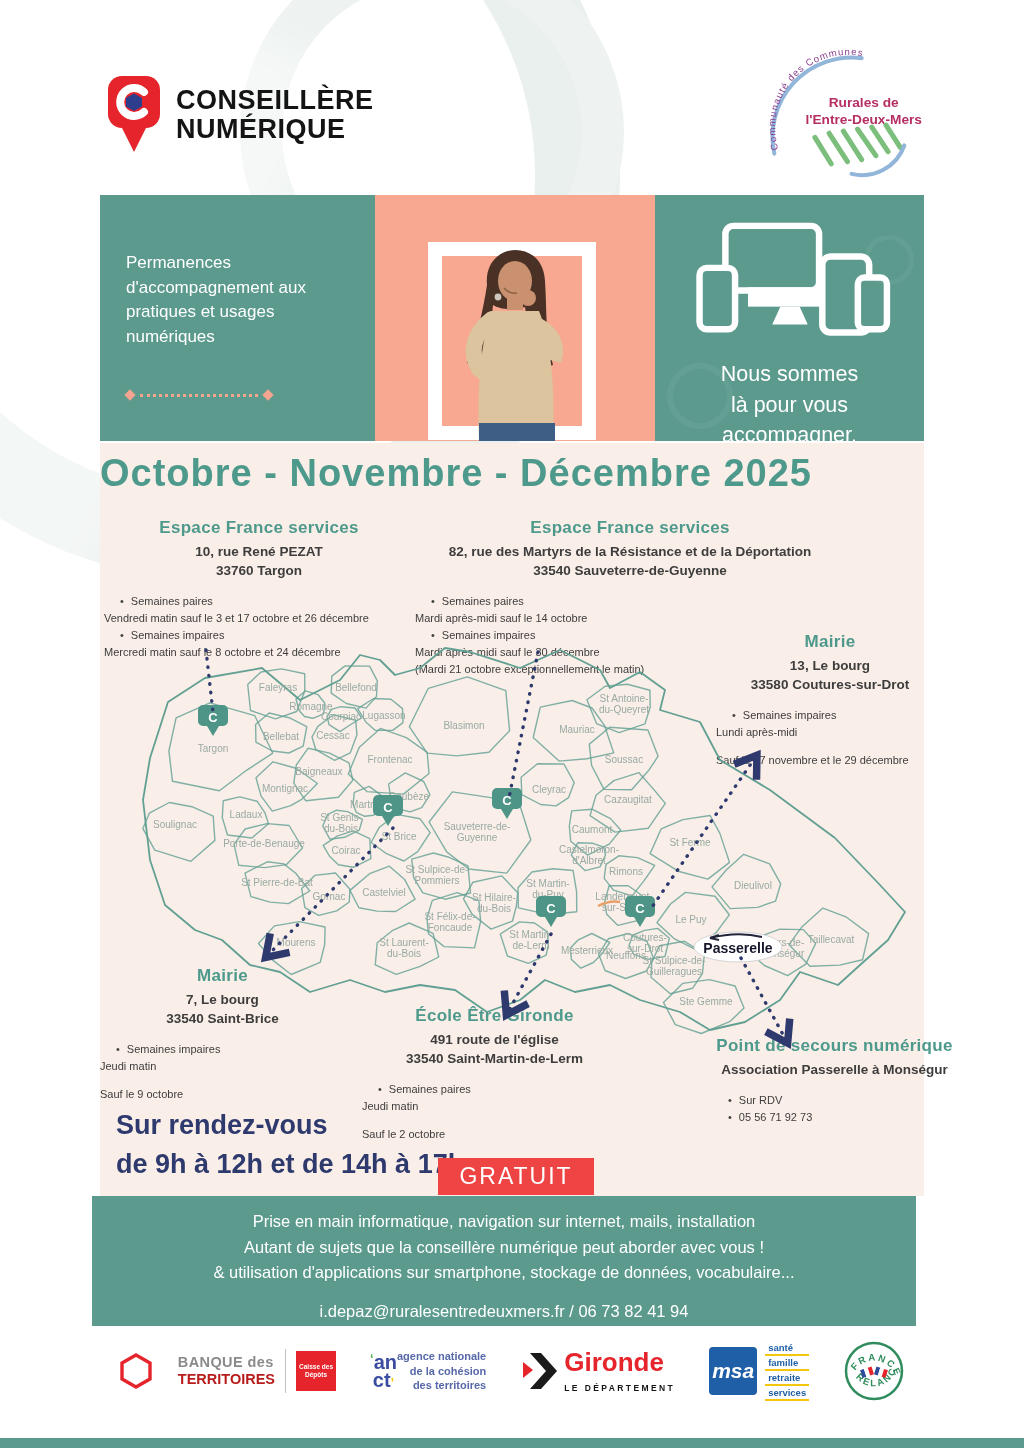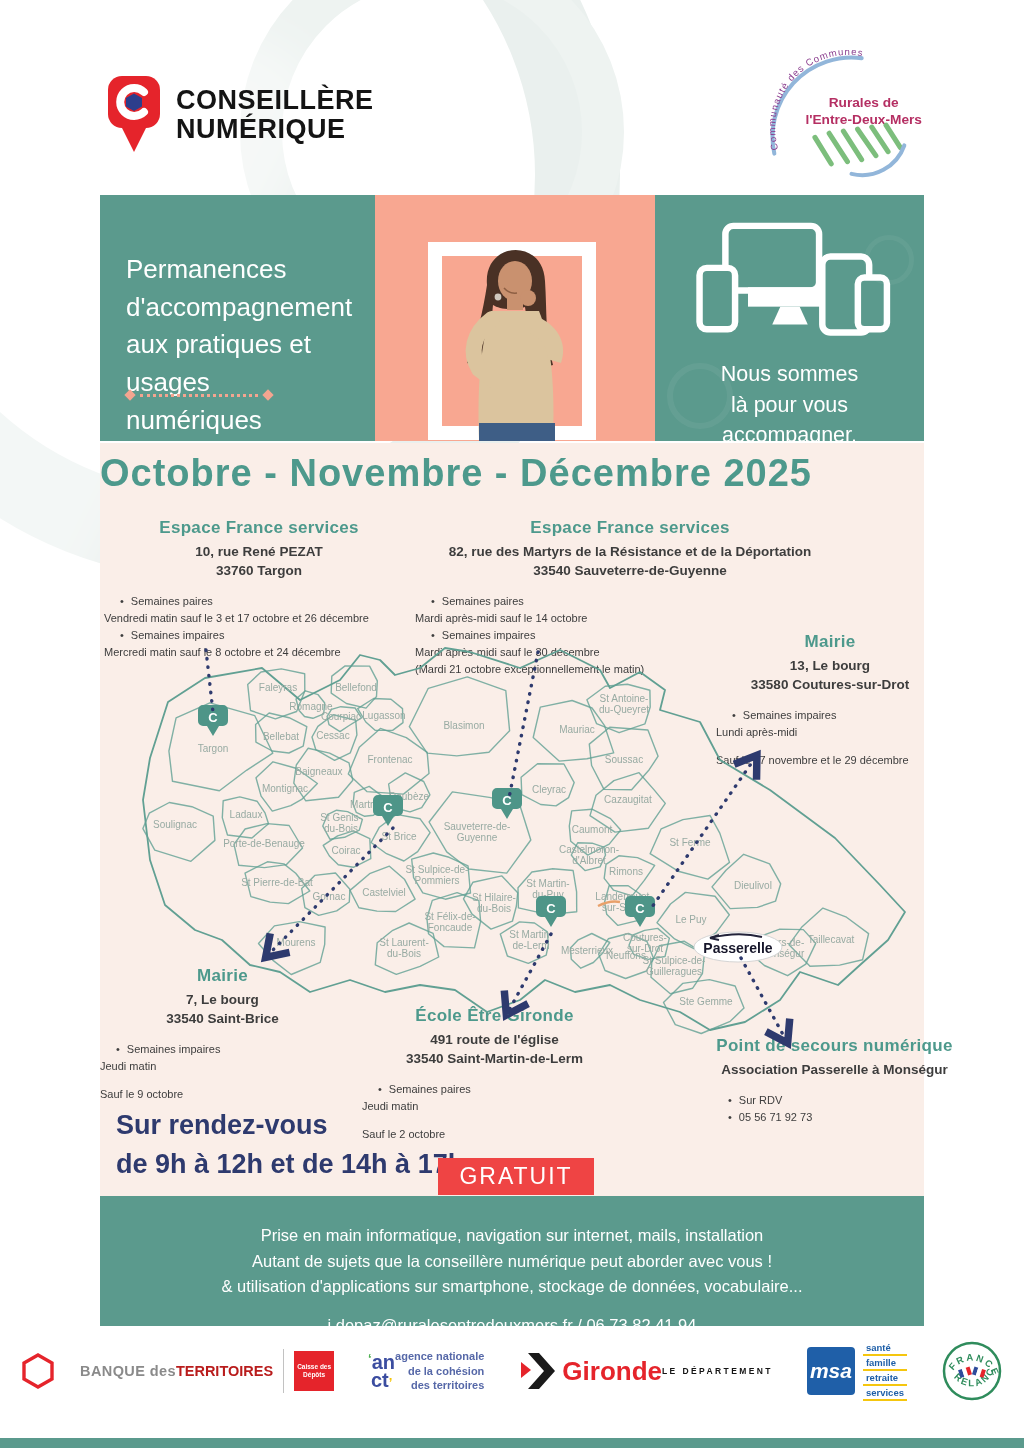--- a/index.html
+++ b/index.html
@@ -19,21 +19,21 @@
   .brand{position:absolute;left:102px;top:72px;display:flex;align-items:center;gap:10px;}
   .pin-logo{width:64px;height:86px;}
   .brand-text{font-weight:bold;font-size:27px;color:#141414;line-height:1.08;letter-spacing:.5px;
               display:flex;flex-direction:column;}
   .org{position:absolute;left:762px;top:50px;width:178px;height:132px;}
 
   
   .banner{position:absolute;left:100px;top:195px;width:824px;height:246px;display:flex;}
   .panel{position:relative;box-sizing:border-box;}
   .panel.left{width:275px;background:#5B9A8D;color:#fff;padding:56px 26px 0;}
-  .panel.left p{font-size:26px;line-height:1.45;margin:0;font-weight:500;}
+  .panel.left p{font-size:17px;line-height:1.45;margin:0;font-weight:500;}
   .sep{position:absolute;left:26px;bottom:42px;display:flex;align-items:center;gap:6px;}
   .sep .line{width:118px;border-top:3px dotted #F4A590;}
   .sep .dia{width:8px;height:8px;background:#F4A590;transform:rotate(45deg);}
   .panel.photo{width:280px;background:#F8A791;}
   .photo-svg{position:absolute;inset:0;width:100%;height:100%;}
   .panel.right{width:269px;background:#5B9A8D;color:#fff;text-align:center;padding-top:24px;}
   .panel.right::after{content:"";position:absolute;left:12px;bottom:12px;width:54px;height:54px;
        border:6px solid rgba(255,255,255,.06);border-radius:50%;}
   .panel.right::before{content:"";position:absolute;right:10px;top:40px;width:40px;height:40px;
        border:5px solid rgba(255,255,255,.05);border-radius:50%;}
@@ -64,41 +64,41 @@
            font-size:23px;letter-spacing:2px;display:flex;align-items:center;justify-content:center;font-weight:500;}
 
   
   #map-svg{position:absolute;left:0;top:0;width:1024px;height:1448px;pointer-events:none;}
   .hull{fill:none;stroke:#61A093;stroke-width:1.8;stroke-linejoin:round;}
   .cell{fill:none;stroke:#61A093;stroke-width:1.4;stroke-linejoin:round;opacity:.8;}
   .clabel{fill:#98ABA3;font-size:10px;text-anchor:middle;font-family:"Liberation Sans",sans-serif;}
   .arrow{stroke:#2E3A6E;stroke-width:3.4;stroke-dasharray:.5 8;stroke-linecap:round;fill:none;}
 
   
-  .band{position:absolute;left:100px;top:1196px;width:824px;height:130px;background:#5B9A8D;color:#fff;
-        text-align:center;padding-top:27px;box-sizing:border-box;}
+  .band{position:absolute;left:92px;top:1196px;width:824px;height:130px;background:#5B9A8D;color:#fff;
+        text-align:center;padding-top:13px;box-sizing:border-box;}
   .band .l{font-size:16.5px;line-height:1.55;font-weight:500;}
   .band .contact{margin-top:16px;font-size:16.5px;font-weight:500;}
 
   
   .partners{position:absolute;left:0;top:1340px;width:1024px;display:flex;justify-content:center;
             align-items:center;gap:34px;}
   .pt{display:flex;align-items:center;}
-  .bt-text{display:flex;flex-direction:row;font-size:14.5px;margin-left:25px;line-height:1.15;}
+  .bt-text{display:flex;flex-direction:column;font-size:14.5px;margin-left:25px;line-height:1.15;}
   .bt-text .g{color:#8a8a8a;font-weight:600;letter-spacing:.4px;}
   .bt-text .r{color:#b91c1c;font-weight:800;}
   .vdiv{width:1px;height:44px;background:#c2c2c2;margin:0 10px;}
   .caisse{width:40px;height:40px;background:#E5242B;color:#fff;font-size:6.5px;font-weight:700;
           display:flex;align-items:center;justify-content:center;text-align:center;line-height:1.25;
           padding:2px;box-sizing:border-box;}
   .anct-abbr{font-size:20px;font-weight:800;color:#3B4DA0;line-height:.92;text-align:center;}
   .anct-abbr .qg{color:#4CAF50;font-size:13px;vertical-align:top;}
   .anct-abbr .qy{color:#F3C300;font-size:13px;}
   .anct-desc{font-size:11px;color:#5668A8;font-weight:600;line-height:1.35;text-align:right;}
-  .gi-text{display:flex;flex-direction:row;margin-left:6px;}
+  .gi-text{display:flex;flex-direction:column;margin-left:6px;}
   .gi-name{color:#E5242B;font-size:26px;font-weight:800;line-height:1;}
   .gi-sub{font-size:8.5px;letter-spacing:2.4px;color:#141414;font-weight:600;margin-top:8px;}
   .msa-sq{width:48px;height:48px;background:#1F5FA8;color:#fff;font-weight:800;font-style:italic;
           font-size:21px;display:flex;align-items:center;justify-content:center;border-radius:4px;}
   .msa-items{list-style:none;margin:0;padding:0 0 0 8px;font-size:9.5px;color:#1F5FA8;font-weight:700;text-align:left;}
   .msa-items li{border-bottom:2px solid #F5C60E;padding:1px 3px;}
 
   .strip{position:absolute;left:0;top:1438px;width:100%;height:10px;background:#5B9A8D;}
 </style>
 </head>

